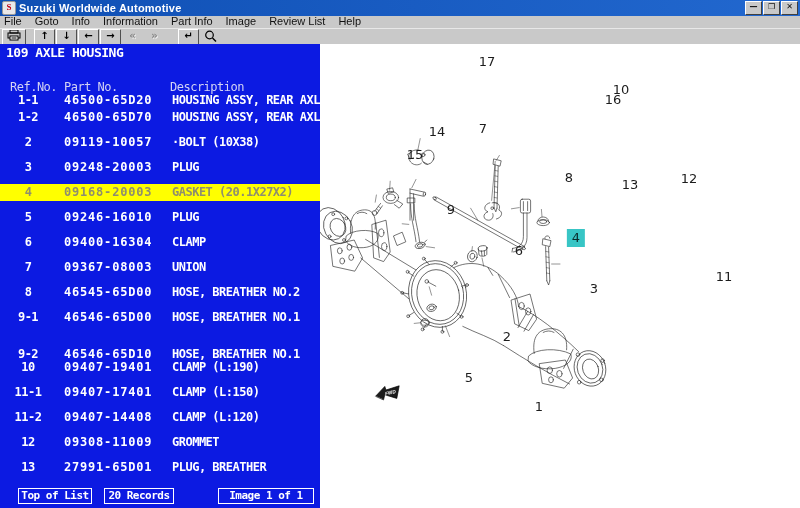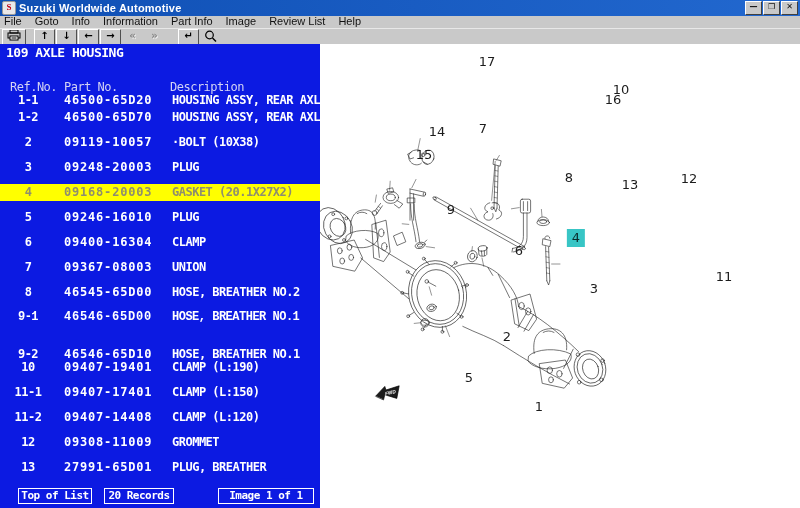--- a/index.html
+++ b/index.html
@@ -151,21 +151,21 @@
       <div class="prow" style="top: 175px;">
         <span class="ref">7</span>
         <span class="part">09367-08003</span>
         <span class="desc">UNION</span>
       </div>
       <div class="prow" style="top: 200px;">
         <span class="ref">8</span>
         <span class="part">46545-65D00</span>
         <span class="desc">HOSE, BREATHER NO.2</span>
       </div>
-      <div class="prow" style="top: 225px; font-family: Liberation Mono, monospace;">
+      <div class="prow" style="top: 225px;">
         <span class="ref">9-1</span>
         <span class="part">46546-65D00</span>
         <span class="desc">HOSE, BREATHER NO.1</span>
       </div>
       <div class="prow" style="top: 250px; margin-top: 12px;">
         <span class="ref">9-2</span>
         <span class="part">46546-65D10</span>
         <span class="desc">HOSE, BREATHER NO.1</span>
       </div>
       <div class="prow" style="top: 275px;">
@@ -451,21 +451,21 @@
       <polygon points="413,498 428,482 430,488 452,481 448,502 428,496 426,504" fill="#1b1b1b" stroke="#000"></polygon>
     </g>
     <text x="0" y="0" transform="translate(438,495) rotate(-14)" fill="#fff" stroke="none" font-family="Liberation Sans, sans-serif" font-size="8" font-style="italic" font-weight="bold" text-anchor="middle" id="fwd-text">FWD</text>
   </svg>
   <div id="callouts">
       <span class="callout" style="left: 167px; top: 18px;">17</span>
       <span class="callout" style="left: 293px; top: 56px;">16</span>
       <span class="callout" style="left: 301px; top: 46px;">10</span>
       <span class="callout" style="left: 117px; top: 88px;">14</span>
       <span class="callout" style="left: 163px; top: 85px;">7</span>
-      <span class="callout" style="left: 104px; top: 111px;">15</span>
+      <span class="callout" style="left: 95px; top: 111px;">15</span>
       <span class="callout" style="left: 249px; top: 134px;">8</span>
       <span class="callout" style="left: 310px; top: 141px;">13</span>
       <span class="callout" style="left: 369px; top: 135px;">12</span>
       <span class="callout" style="left: 131px; top: 166px;">9</span>
       <span class="callout" style="left: 199px; top: 207px;">6</span>
       <span class="callout hl" style="left: 256px; top: 194px;">4</span>
       <span class="callout" style="left: 404px; top: 233px;">11</span>
       <span class="callout" style="left: 274px; top: 245px;">3</span>
       <span class="callout" style="left: 187px; top: 293px;">2</span>
       <span class="callout" style="left: 149px; top: 334px;">5</span>

